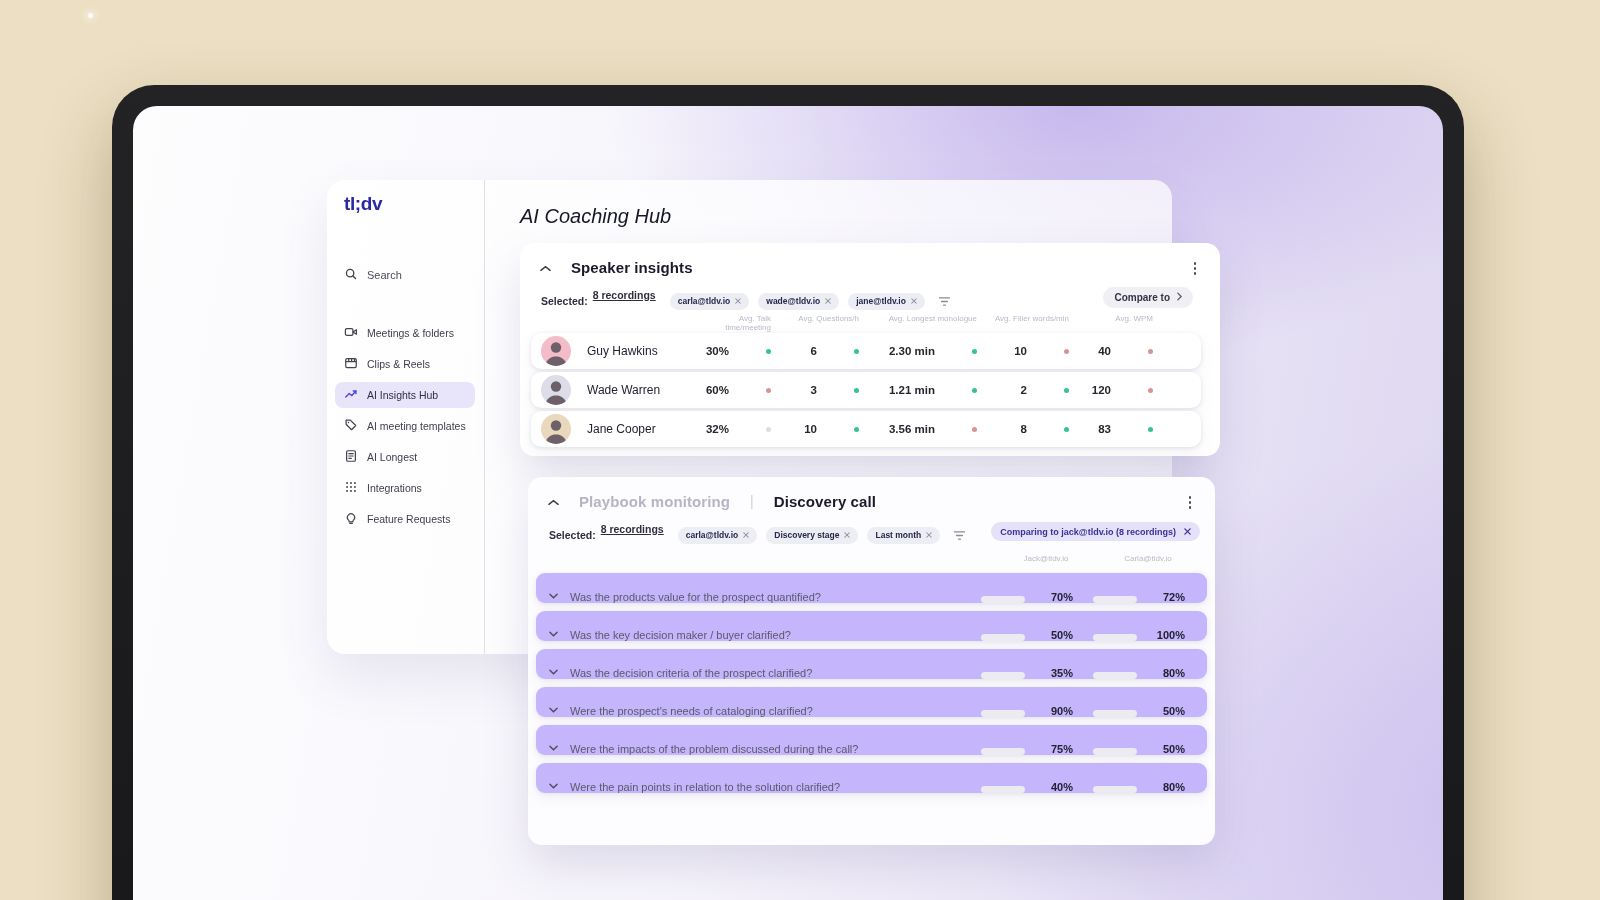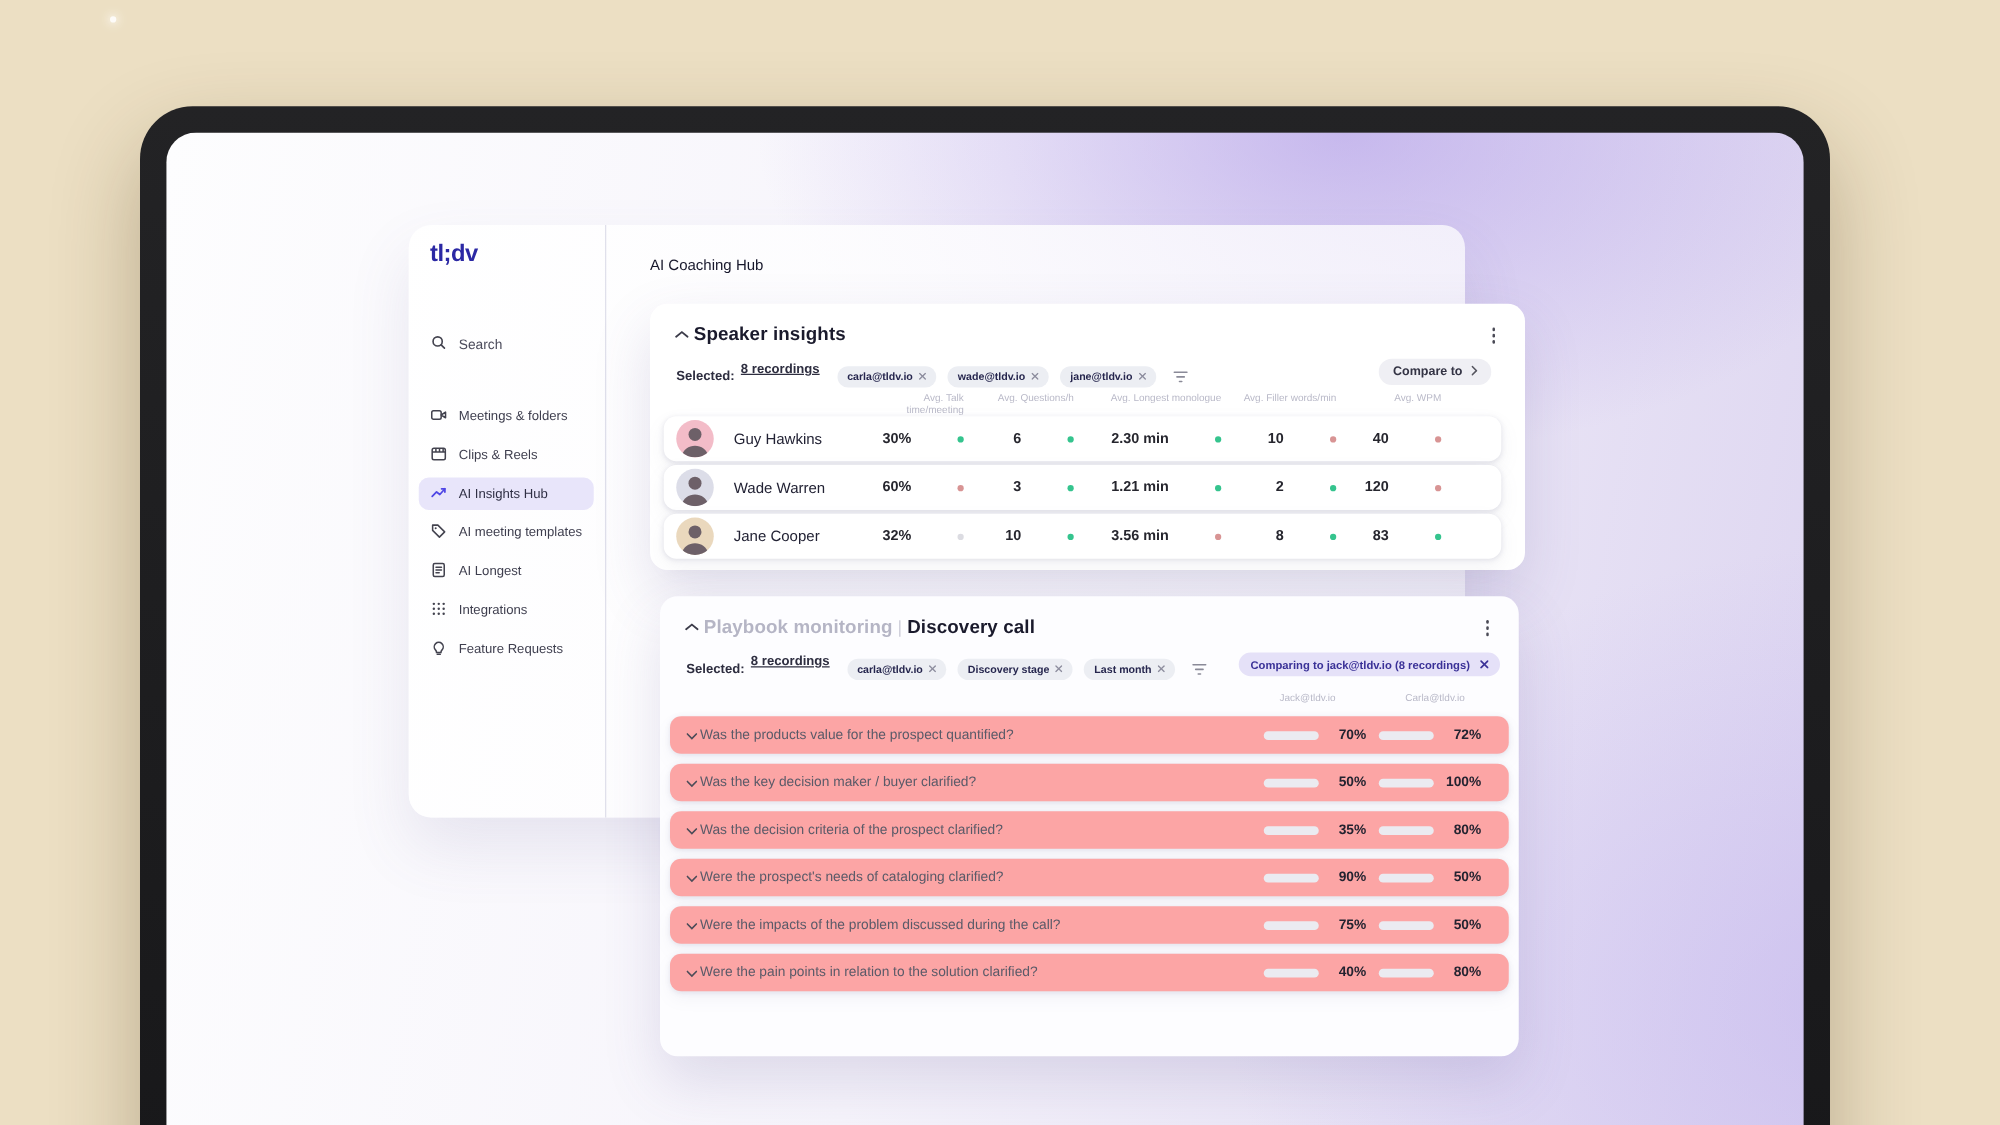--- a/index.html
+++ b/index.html
@@ -27,29 +27,29 @@
              border-right:1px solid rgba(214,214,228,.75); }
   .logo { position:absolute; left:17px; top:13px; font-size:19px; font-weight:800; color:#2b28a4;
           letter-spacing:-.4px; }
   .search-item { position:absolute; left:17px; top:87px; display:flex; align-items:center; gap:9px;
                  font-size:11px; color:#4c4c5c; cursor:pointer; }
   .nav { position:absolute; left:8px; right:9px; top:140px; display:flex; flex-direction:column; gap:5px; }
   .nav-item { display:flex; align-items:center; gap:9px; height:26px; padding:0 9px; border-radius:8px;
               font-size:10.5px; color:#3e3e4e; cursor:pointer; }
   .nav-item.active { background:#e8e5fa; color:#2f2f44; font-weight:500; }
 
-  .page-title { position:absolute; left:387px; top:99px; font-size:12px; font-weight:500; color:#17172b; }
+  .page-title { position:absolute; left:387px; top:99px; font-size:20px; font-weight:500; color:#17172b;font-style:italic; }
 
   
   .panel { position:absolute; background:#fff; border-radius:14px;
            box-shadow:0 20px 45px rgba(95,85,150,.17); }
   .speaker { left:387px; top:137px; width:700px; height:213px; }
   .playbook { left:395px; top:371px; width:687px; height:368px; background:#fdfdff; }
 
-  .panel-head { position:absolute; left:20px; top:15px; display:flex; align-items:center; gap:4px; }
+  .panel-head { position:absolute; left:20px; top:15px; display:flex; align-items:center; gap:20px; }
   .panel-title { font-size:15px; font-weight:600; color:#1a1a2c; letter-spacing:.1px; }
   .muted-title { color:#b5b5c5; }
   .title-sep { color:#cfcfda; font-weight:400; font-size:14px; }
   .kebab { position:absolute; right:22px; top:17px; display:flex; flex-direction:column; gap:2.5px;
            cursor:pointer; padding:2px; }
   .kebab i { width:2.5px; height:2.5px; border-radius:50%; background:#4a4a56; display:block; }
 
   .filter-row { position:absolute; left:21px; top:46px; display:flex; align-items:center; gap:9px;
                 font-size:10.5px; color:#2e2e40; }
   .selected-label { font-weight:700; }
@@ -81,22 +81,22 @@
   .dot { width:5px; height:5px; border-radius:50%; margin-left:9px; flex:0 0 auto; background:#d9d9e0; }
   .dot-green{ background:#35c48e; } .dot-red{ background:#d89494; } .dot-neutral{ background:#dcdce2; }
 
   
   .comparing-chip { position:absolute; right:15px; top:45px; height:19px; display:flex; align-items:center;
                     gap:8px; background:#e5e1f8; border-radius:10px; padding:0 9px; font-size:9px;
                     font-weight:700; color:#3a3197; cursor:pointer; white-space:nowrap; }
   .play-cols { position:absolute; right:22px; top:77px; display:flex; gap:12px; }
   .play-cols span { width:90px; text-align:center; font-size:8px; color:#b9b9c8; }
   .q-rows { position:absolute; left:8px; right:8px; top:96px; display:flex; flex-direction:column; gap:8px; }
-  .q-row { height:30px; background:#fca5a5; border-radius:9px; display:flex; align-items:center;
-           padding:0 22px 0 13px; gap:2px;
+  .q-row { height:30px; background:#c4b5fd; border-radius:9px; display:flex; align-items:flex-end;
+           padding:0 22px 0 13px; gap:12px;
            box-shadow:0 1px 4px rgba(130,130,160,.16), 0 6px 13px rgba(130,130,160,.08); cursor:pointer; }
   .q-text { flex:1; font-size:11px; color:#5a5a68; }
   .bar { width:44px; height:7px; border-radius:4px; background:#ebebf1; overflow:hidden; flex:0 0 auto; }
   .bar-fill { height:100%; border-radius:4px; }
   .fill-green{ background:#2cc38d; } .fill-pink{ background:#f0ae9d; }
   .q-pct { width:36px; text-align:right; font-size:11px; font-weight:600; color:#232330; flex:0 0 auto; }
   .gap-wide { margin-left:8px; }
   .play-footer { position:absolute; left:8px; right:8px; top:322px; border-top:1px solid #ededf3; }
   .add-q { display:flex; align-items:center; gap:11px; padding:11px 0 0 9px; font-size:11px;
            font-weight:500; color:#2f2f3c; cursor:pointer; }

